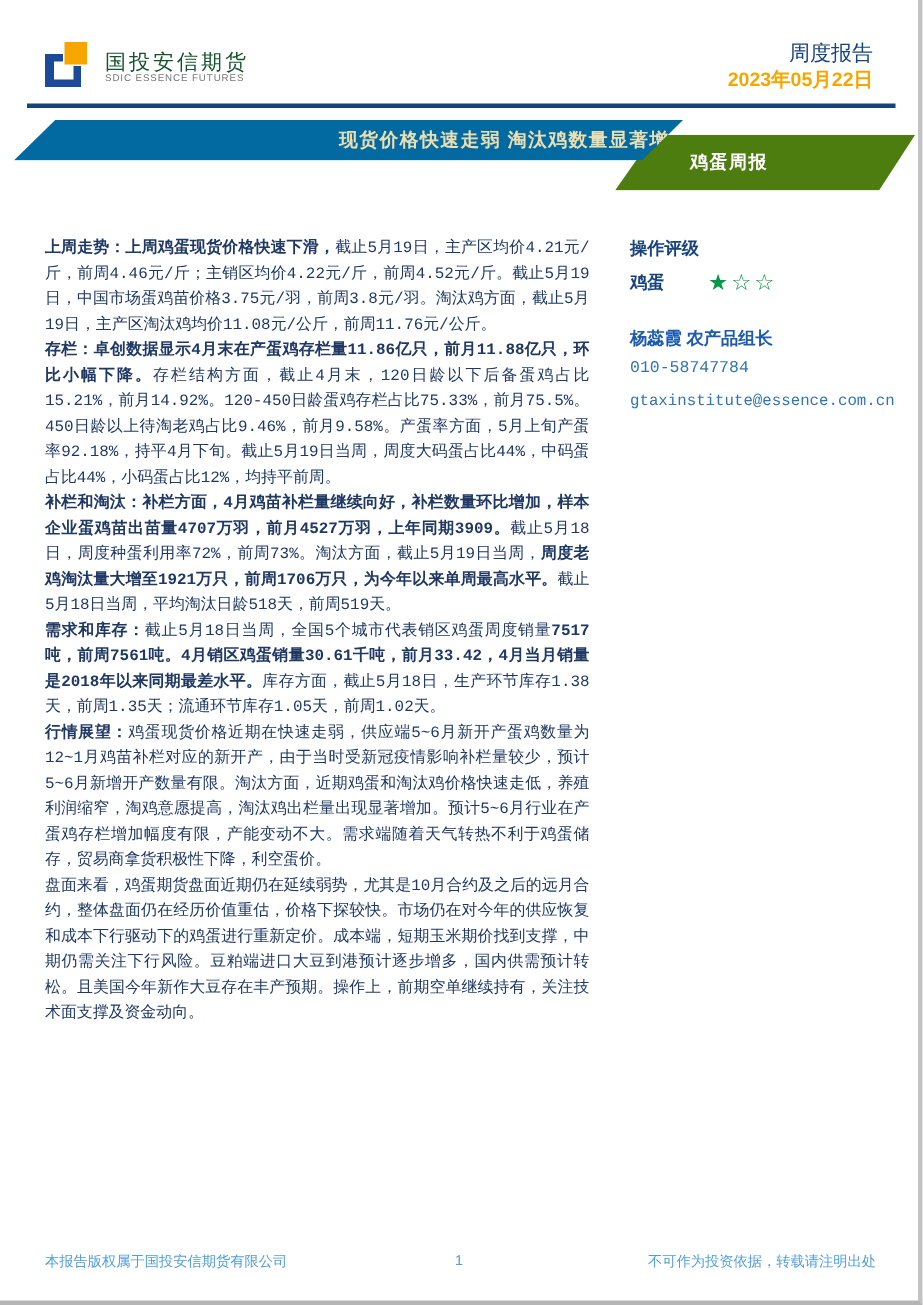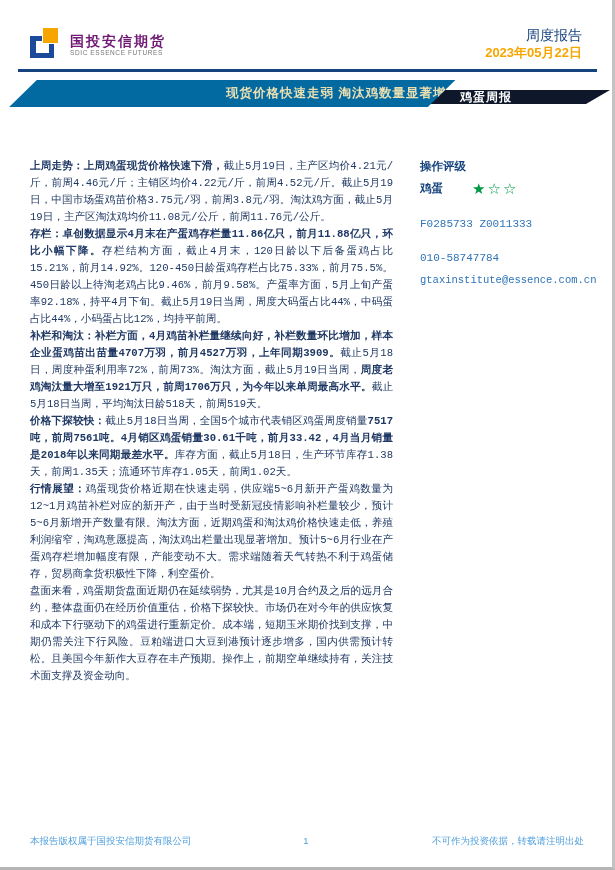--- a/index.html
+++ b/index.html
@@ -15,32 +15,32 @@
   }
 
   
   .logo{position:absolute;left:30px;top:28px;display:flex;align-items:center;}
   .logo-mark{position:relative;width:32px;height:34px;margin-right:8px;}
   .lm-left{position:absolute;left:0;top:8px;width:6px;height:22px;background:#1b4a9b;}
   .lm-bottom{position:absolute;left:0;top:25px;width:24px;height:5px;background:#1b4a9b;}
   .lm-top{position:absolute;left:0;top:8px;width:12px;height:5px;background:#1b4a9b;}
   .lm-right{position:absolute;left:19px;top:16px;width:5px;height:10px;background:#1b4a9b;}
   .lm-orange{position:absolute;left:13px;top:0;width:15px;height:15px;background:#f7a600;}
-  .logo-text-cn{font-size:14px;font-weight:bold;color:#701a75;letter-spacing:2px;line-height:16px;}
+  .logo-text-cn{font-size:14px;font-weight:normal;color:#14532d;letter-spacing:2px;line-height:16px;}
   .logo-text-en{font-size:6.5px;color:#777;letter-spacing:.6px;line-height:8px;}
   .header-right{position:absolute;right:30px;top:26px;text-align:right;}
   .report-type{font-size:14px;font-weight:normal;color:#16437e;line-height:18px;}
   .report-date{font-size:13px;font-weight:bold;color:#f7a600;line-height:18px;}
   .header-rule{position:absolute;left:18px;right:15px;top:69px;height:3px;background:#16437e;}
 
   
   .banner-wrap{position:absolute;left:0;top:80px;width:615px;height:40px;}
   .badge-orange{
-    position:absolute;left:410px;top:10px;width:200px;height:14px;
-    background:#0f172a;
+    position:absolute;left:410px;top:10px;width:200px;height:37px;
+    background:#4d7c0f;
     clip-path:polygon(13% 0,100% 0,88% 100%,0 100%);
     display:flex;align-items:center;justify-content:center;
   }
   .badge-orange span{font-size:12px;font-weight:bold;color:#fff;letter-spacing:1px;padding-right:48px;}
   .banner-blue{
     position:absolute;left:0;top:0;width:460px;height:27px;
     background:#0369a1;
     clip-path:polygon(8% 0,99% 0,93% 100%,2% 100%);
     display:flex;align-items:center;justify-content:flex-end;padding-left:44px;
   }
@@ -105,32 +105,32 @@
     </div>
     <div class="banner-blue">
       <span>现货价格快速走弱 淘汰鸡数量显著增加</span>
     </div>
   </div>
 
   <div class="body-col" id="body-paragraphs">
       <p><span class="b">上周走势：上周鸡蛋现货价格快速下滑，</span><span>截止5月19日，主产区均价4.21元/斤，前周4.46元/斤；主销区均价4.22元/斤，前周4.52元/斤。截止5月19日，中国市场蛋鸡苗价格3.75元/羽，前周3.8元/羽。淘汰鸡方面，截止5月19日，主产区淘汰鸡均价11.08元/公斤，前周11.76元/公斤。</span></p>
       <p><span class="b">存栏：卓创数据显示4月末在产蛋鸡存栏量11.86亿只，前月11.88亿只，环比小幅下降。</span><span>存栏结构方面，截止4月末，120日龄以下后备蛋鸡占比15.21%，前月14.92%。120-450日龄蛋鸡存栏占比75.33%，前月75.5%。450日龄以上待淘老鸡占比9.46%，前月9.58%。产蛋率方面，5月上旬产蛋率92.18%，持平4月下旬。截止5月19日当周，周度大码蛋占比44%，中码蛋占比44%，小码蛋占比12%，均持平前周。</span></p>
       <p><span class="b">补栏和淘汰：补栏方面，4月鸡苗补栏量继续向好，补栏数量环比增加，样本企业蛋鸡苗出苗量4707万羽，前月4527万羽，上年同期3909。</span><span>截止5月18日，周度种蛋利用率72%，前周73%。淘汰方面，截止5月19日当周，</span><span class="b">周度老鸡淘汰量大增至1921万只，前周1706万只，为今年以来单周最高水平。</span><span>截止5月18日当周，平均淘汰日龄518天，前周519天。</span></p>
-      <p><span class="b">价格下探较快：</span><span>截止5月18日当周，全国5个城市代表销区鸡蛋周度销量</span><span class="b">7517吨，前周7561吨。4月销区鸡蛋销量30.61千吨，前月33.42，4月当月销量是2018年以来同期最差水平。</span><span>库存方面，截止5月18日，生产环节库存1.38天，前周1.35天；流通环节库存1.05天，前周1.02天。</span></p>
+      <p><span class="b">需求和库存：</span><span>截止5月18日当周，全国5个城市代表销区鸡蛋周度销量</span><span class="b">7517吨，前周7561吨。4月销区鸡蛋销量30.61千吨，前月33.42，4月当月销量是2018年以来同期最差水平。</span><span>库存方面，截止5月18日，生产环节库存1.38天，前周1.35天；流通环节库存1.05天，前周1.02天。</span></p>
       <p><span class="b">行情展望：</span><span>鸡蛋现货价格近期在快速走弱，供应端5~6月新开产蛋鸡数量为12~1月鸡苗补栏对应的新开产，由于当时受新冠疫情影响补栏量较少，预计5~6月新增开产数量有限。淘汰方面，近期鸡蛋和淘汰鸡价格快速走低，养殖利润缩窄，淘鸡意愿提高，淘汰鸡出栏量出现显著增加。预计5~6月行业在产蛋鸡存栏增加幅度有限，产能变动不大。需求端随着天气转热不利于鸡蛋储存，贸易商拿货积极性下降，利空蛋价。</span></p>
       <p><span>盘面来看，鸡蛋期货盘面近期仍在延续弱势，尤其是10月合约及之后的远月合约，整体盘面仍在经历价值重估，价格下探较快。市场仍在对今年的供应恢复和成本下行驱动下的鸡蛋进行重新定价。成本端，短期玉米期价找到支撑，中期仍需关注下行风险。豆粕端进口大豆到港预计逐步增多，国内供需预计转松。且美国今年新作大豆存在丰产预期。操作上，前期空单继续持有，关注技术面支撑及资金动向。</span></p>
     </div>
 
   <div class="side-col">
     <div class="rating-label">操作评级</div>
     <div class="rating-row">
       <span class="rating-item">鸡蛋</span>
       <span class="stars" id="rating-stars">★☆☆</span>
     </div>
-    <div class="qualification">F0285733 Z0011333</div>
+    <div class="analyst">杨蕊霞 农产品组长</div>
     <div class="phone">010-58747784</div>
     <div class="email">gtaxinstitute@essence.com.cn</div>
   </div>
 
   <div class="footer">
     <span class="f-left">本报告版权属于国投安信期货有限公司</span>
     <span class="f-page">1</span>
     <span class="f-right">不可作为投资依据，转载请注明出处</span>
   </div>
 

